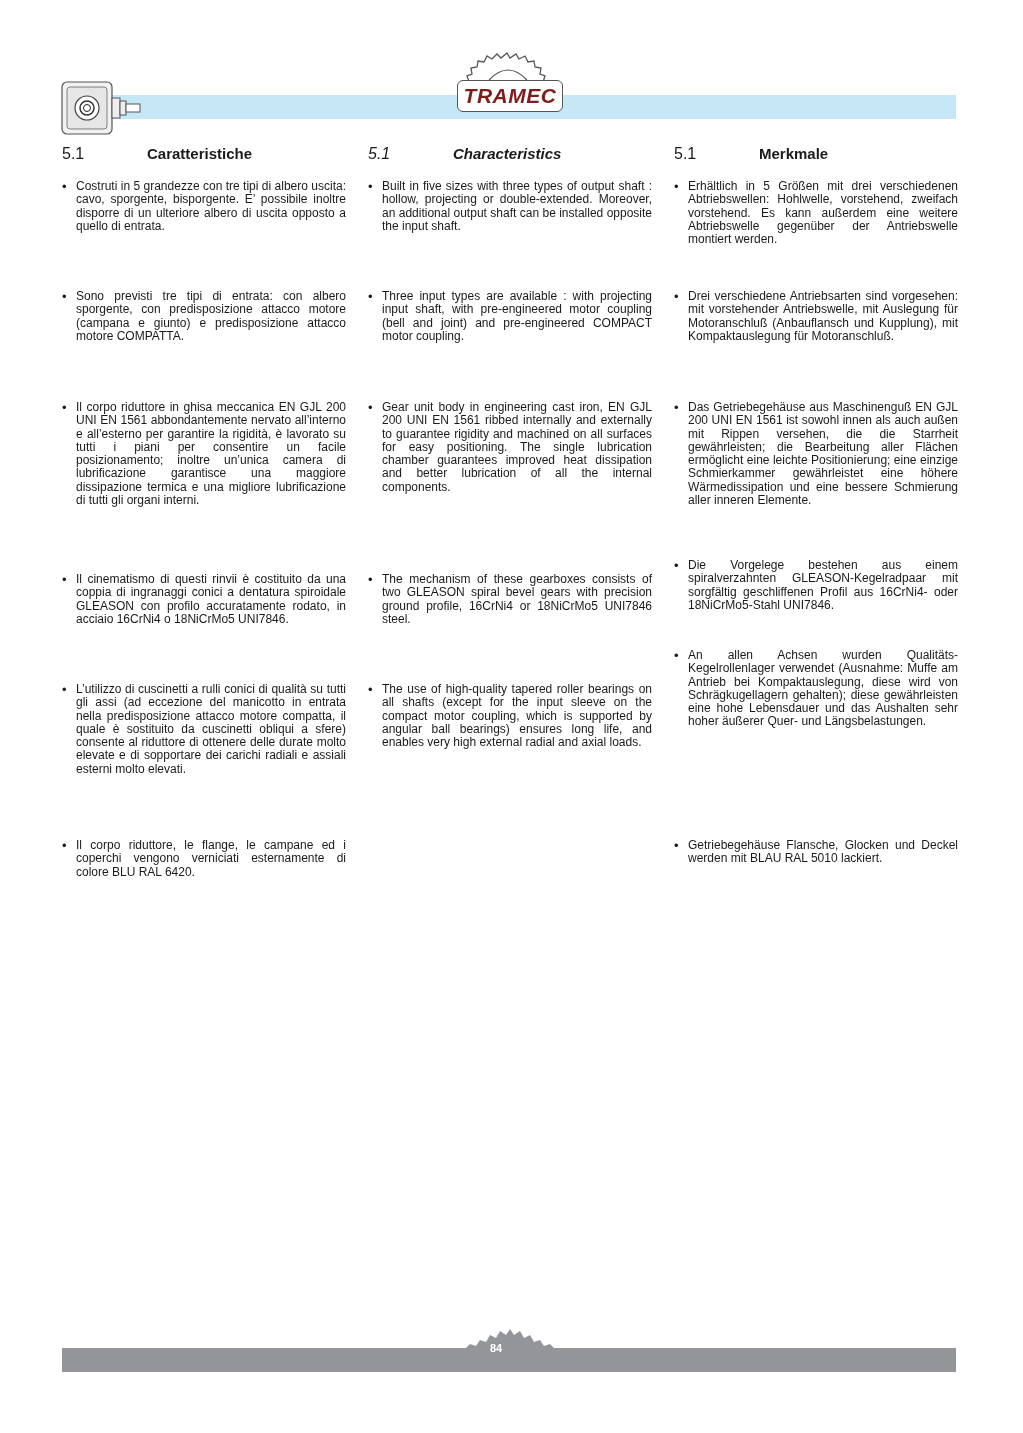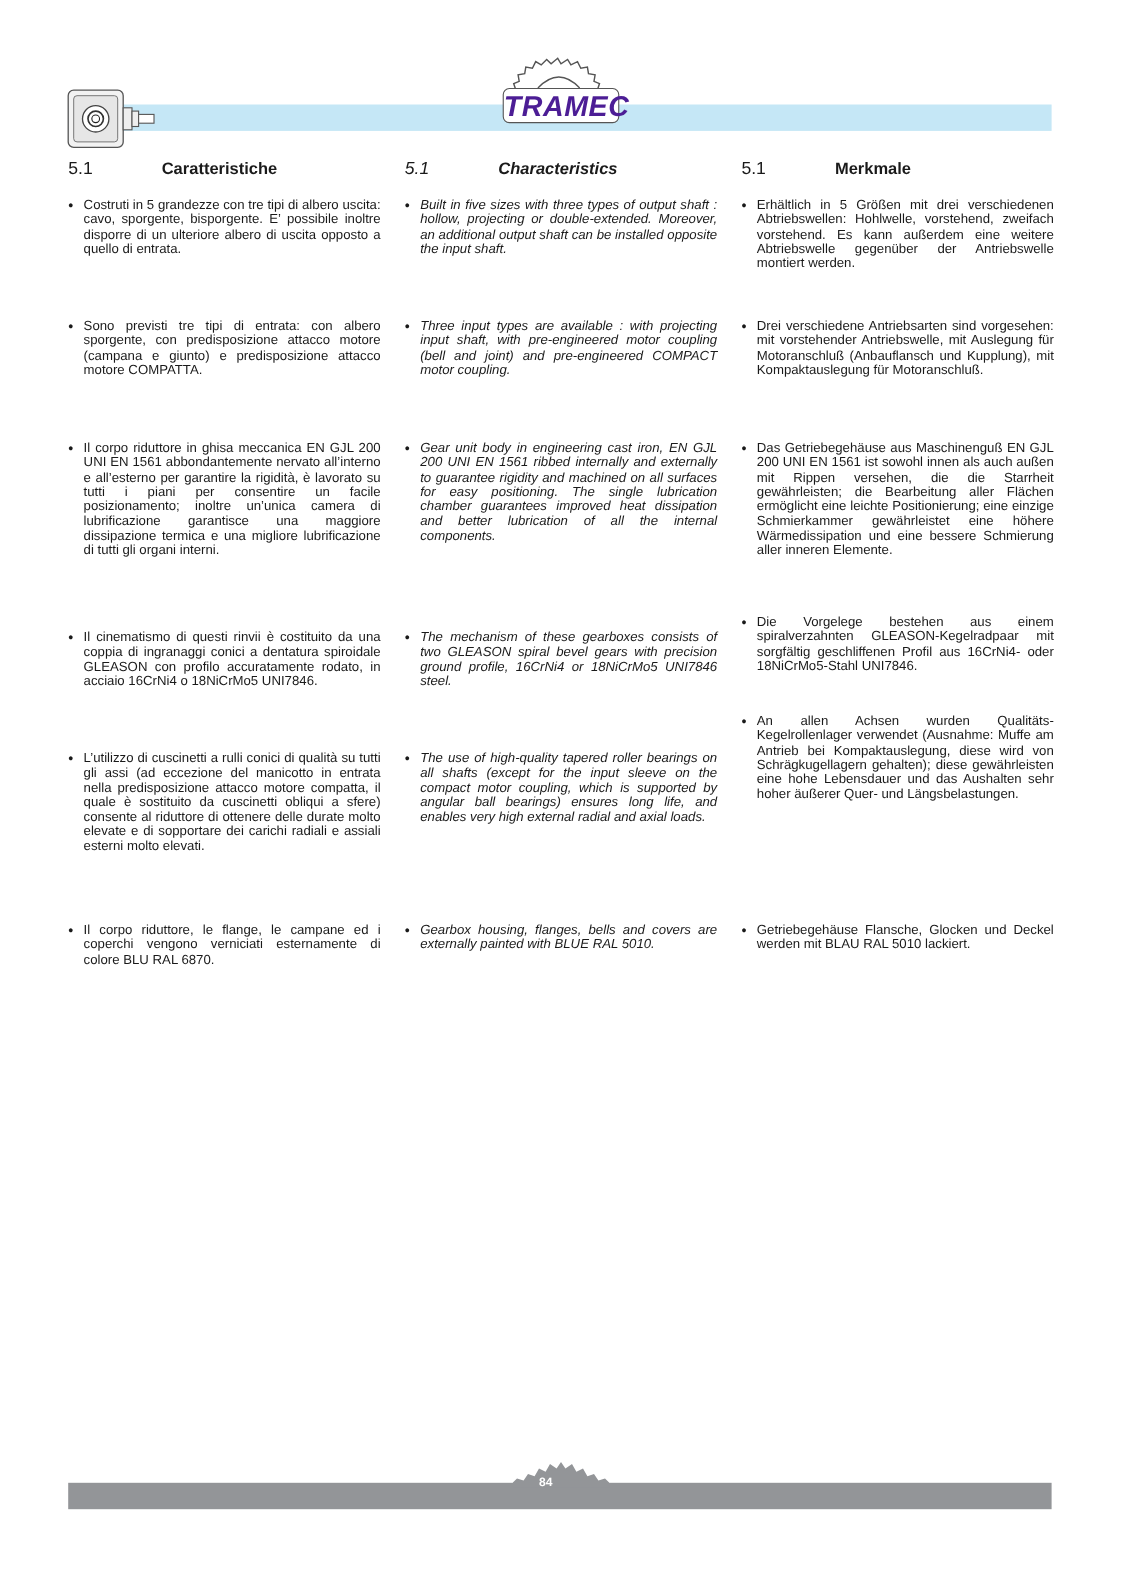--- a/index.html
+++ b/index.html
@@ -5,35 +5,35 @@
     html, body { margin: 0; padding: 0; background: #ffffff; }
     body { width: 1023px; height: 1433px; position: relative; overflow: hidden;
            font-family: "Liberation Sans", sans-serif; color: #1a1a1a; }
 
     .header-bar { position: absolute; left: 62px; top: 95px; width: 894px; height: 24px; background: #c5e7f6; }
     .gearbox-icon { position: absolute; left: 60px; top: 78px; width: 90px; height: 60px; }
     .logo { position: absolute; left: 451px; top: 50px; width: 115px; height: 62px; }
     .logo-text { position: absolute; left: 457px; top: 80px; width: 104px; height: 30px;
                  border: 1.5px solid #555; border-radius: 6px; background: #fff;
                  font-family: "Liberation Sans", sans-serif; font-weight: bold; font-style: italic;
-                 font-size: 26px; color: #4c1d95; text-align: center; line-height: 30px; letter-spacing: 0.5px; }
+                 font-size: 21px; color: #7f1d1d; text-align: center; line-height: 30px; letter-spacing: 0.5px; }
 
     .col { position: absolute; top: 145px; width: 284px; }
     .col.it { left: 62px; }
     .col.en { left: 368px; }
     .col.de { left: 674px; }
 
     .sec-head { height: 20px; margin-bottom: 13px; white-space: nowrap; }
     .sec-num { display: inline-block; width: 45px; font-size: 16px; }
     .sec-title { font-size: 15px; font-weight: bold; margin-left: 40px; }
     .en .sec-num, .en .sec-title { font-style: italic; }
 
     .item { position: absolute; left: 0; width: 284px; font-size: 12px; line-height: 13.3px;
             text-align: justify; padding-left: 14px; box-sizing: border-box; }
-    .en .item { font-style: italic; }
+    .en .item { }
     .item::before { content: "•"; position: absolute; left: 0; top: 0; font-style: normal; font-size: 13px; }
 
     .footer-bar { position: absolute; left: 62px; top: 1348px; width: 894px; height: 24px; background: #939598; }
     .footer-gear { position: absolute; left: 466px; top: 1322px; width: 88px; height: 30px; }
     .page-num { position: absolute; left: 490px; top: 1342px; width: 40px; text-align: left;
                 font-size: 11px; font-weight: bold; color: #ffffff; }
   </style>
 </head>
 <body>
 
@@ -58,33 +58,32 @@
 
 <div class="col it">
   <div class="sec-head">
     <span class="sec-num">5.1</span><span class="sec-title">Caratteristiche</span>
   </div>
   <div class="item" style="top:35px">Costruti in 5 grandezze con tre tipi di albero uscita: cavo, sporgente, bisporgente. E’ possibile inoltre disporre di un ulteriore albero di uscita opposto a quello di entrata.</div>
   <div class="item" style="top:145px">Sono previsti tre tipi di entrata: con albero sporgente, con predisposizione attacco motore (campana e giunto) e predisposizione attacco motore COMPATTA.</div>
   <div class="item" style="top:256px">Il corpo riduttore in ghisa meccanica EN GJL 200 UNI EN 1561 abbondantemente nervato all’interno e all’esterno per garantire la rigidità, è lavorato su tutti i piani per consentire un facile posizionamento; inoltre un’unica camera di lubrificazione garantisce una maggiore dissipazione termica e una migliore lubrificazione di tutti gli organi interni.</div>
   <div class="item" style="top:428px">Il cinematismo di questi rinvii è costituito da una coppia di ingranaggi conici a dentatura spiroidale GLEASON con profilo accuratamente rodato, in acciaio 16CrNi4 o 18NiCrMo5 UNI7846.</div>
   <div class="item" style="top:538px">L’utilizzo di cuscinetti a rulli conici di qualità su tutti gli assi (ad eccezione del manicotto in entrata nella predisposizione attacco motore compatta, il quale è sostituito da cuscinetti obliqui a sfere) consente al riduttore di ottenere delle durate molto elevate e di sopportare dei carichi radiali e assiali esterni molto elevati.</div>
-  <div class="item" style="top:694px">Il corpo riduttore, le flange, le campane ed i coperchi vengono verniciati esternamente di colore BLU RAL 6870.</div>
+  <div class="item" style="top:694px">Il corpo riduttore, le flange, le campane ed i coperchi vengono verniciati esternamente di colore BLU RAL 6420.</div>
 </div>
 
 <div class="col en">
   <div class="sec-head">
     <span class="sec-num">5.1</span><span class="sec-title">Characteristics</span>
   </div>
   <div class="item" style="top:35px">Built in five sizes with three types of output shaft : hollow, projecting or double-extended. Moreover, an additional output shaft can be installed opposite the input shaft.</div>
   <div class="item" style="top:145px">Three input types are available : with projecting input shaft, with pre-engineered motor coupling (bell and joint) and pre-engineered COMPACT motor coupling.</div>
   <div class="item" style="top:256px">Gear unit body in engineering cast iron, EN GJL 200 UNI EN 1561 ribbed internally and externally to guarantee rigidity and machined on all surfaces for easy positioning. The single lubrication chamber guarantees improved heat dissipation and better lubrication of all the internal components.</div>
   <div class="item" style="top:428px">The mechanism of these gearboxes consists of two GLEASON spiral bevel gears with precision ground profile, 16CrNi4 or 18NiCrMo5 UNI7846 steel.</div>
   <div class="item" style="top:538px">The use of high-quality tapered roller bearings on all shafts (except for the input sleeve on the compact motor coupling, which is supported by angular ball bearings) ensures long life, and enables very high external radial and axial loads.</div>
-  <div class="item" style="top:694px">Gearbox housing, flanges, bells and covers are externally painted with BLUE RAL 5010.</div>
 </div>
 
 <div class="col de">
   <div class="sec-head">
     <span class="sec-num">5.1</span><span class="sec-title">Merkmale</span>
   </div>
   <div class="item" style="top:35px">Erhältlich in 5 Größen mit drei verschiedenen Abtriebswellen: Hohlwelle, vorstehend, zweifach vorstehend. Es kann außerdem eine weitere Abtriebswelle gegenüber der Antriebswelle montiert werden.</div>
   <div class="item" style="top:145px">Drei verschiedene Antriebsarten sind vorgesehen: mit vorstehender Antriebswelle, mit Auslegung für Motoranschluß (Anbauflansch und Kupplung), mit Kompaktauslegung für Motoranschluß.</div>
   <div class="item" style="top:256px">Das Getriebegehäuse aus Maschinenguß EN GJL 200 UNI EN 1561 ist sowohl innen als auch außen mit Rippen versehen, die die Starrheit gewährleisten; die Bearbeitung aller Flächen ermöglicht eine leichte Positionierung; eine einzige Schmierkammer gewährleistet eine höhere Wärmedissipation und eine bessere Schmierung aller inneren Elemente.</div>
   <div class="item" style="top:414px">Die Vorgelege bestehen aus einem spiralverzahnten GLEASON-Kegelradpaar mit sorgfältig geschliffenen Profil aus 16CrNi4- oder 18NiCrMo5-Stahl UNI7846.</div>

